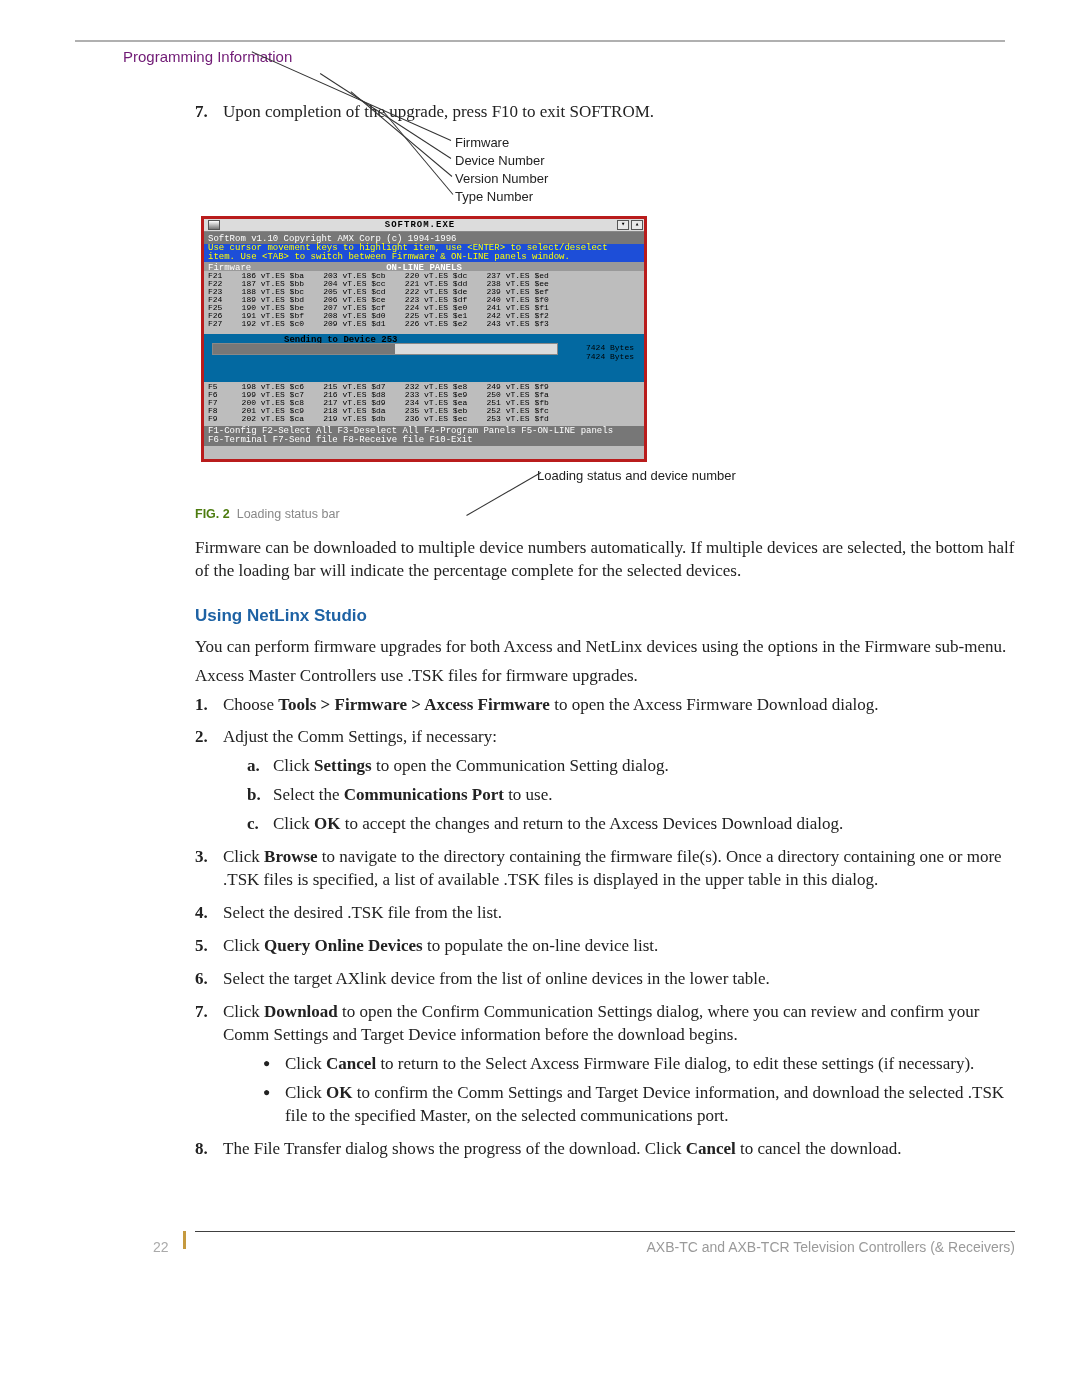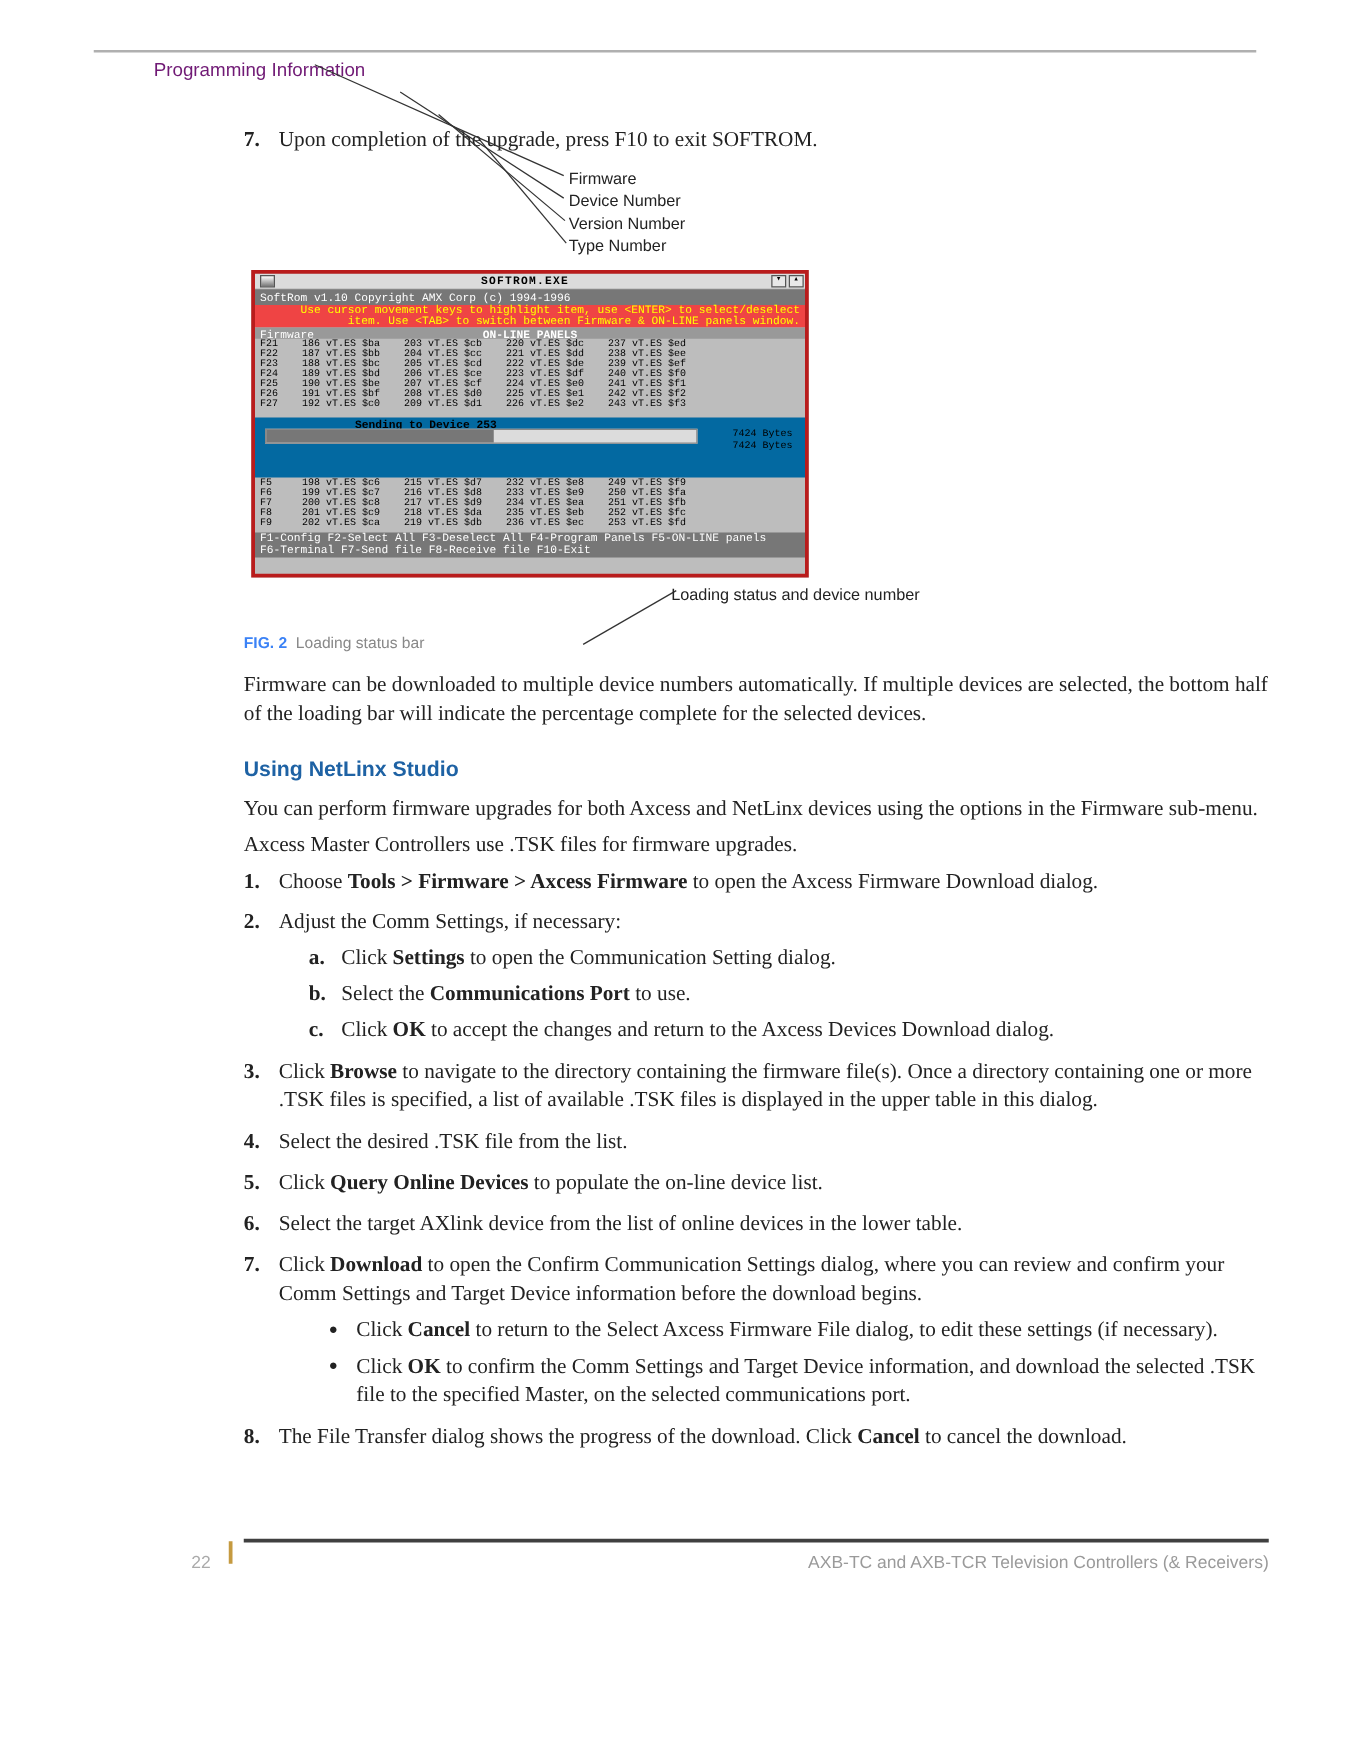--- a/index.html
+++ b/index.html
@@ -86,28 +86,28 @@
     font-size: 17px;
     margin-top: 22px;
     margin-bottom: 8px;
   }
   .caption {
     font-family: Arial, Helvetica, sans-serif;
     font-size: 12.5px;
     color: #888;
     margin-top: 10px;
   }
-  .caption .b { color: #3b82f6; }
+  .caption .b { color: #4d7c0f; }
   .footer {
     position: relative;
     margin-top: 70px;
     font-family: Arial, Helvetica, sans-serif;
     font-size: 14px;
     color: #9a9a9a;
-    border-top: 3px solid #404040;
+    border-top: 1px solid #404040;
     padding-top: 6px;
   }
   .footer .pg {
     position: absolute;
     left: -42px;
     top: 6px;
     font-size: 14px;
     color:#aaa;
   }
   .footer .tick {
@@ -161,21 +161,21 @@
   }
   .titlebar .sysicon {
     width: 10px; height: 8px;
     background: linear-gradient(#fff, #777);
     border:1px solid #555;
     margin: 1px 4px;
   }
   .titlebar .ttl { flex:1; text-align:center; letter-spacing:1px; font-size:9px; }
   .titlebar .wbtn { width:10px; height:8px; border:1px solid #555; margin:1px; background:#e8e8e8; font-size:7px; line-height:7px; text-align:center;}
   .copyright { background:#777; color:#fff; padding:1px 4px; height:10px; }
-  .help { background:#ef4444; color:#ff0; padding:0 4px; height:18px; line-height:9px;text-align:right; }
+  .help { background:#1d4ed8; color:#ff0; padding:0 4px; height:18px; line-height:9px; }
   .fwbar { background:#999; color:#fff; padding:0 4px; height:9px; position:relative; }
   .fwbar .caplbl { position:absolute; left:50%; transform:translateX(-50%); color:#fff; font-weight:bold; }
   .datablk {
     background:#bdbdbd;
     color:#000;
     padding:1px 4px 0 4px;
     line-height:8px;
     font-size:8px;
     white-space: pre;
     height: 62px;

